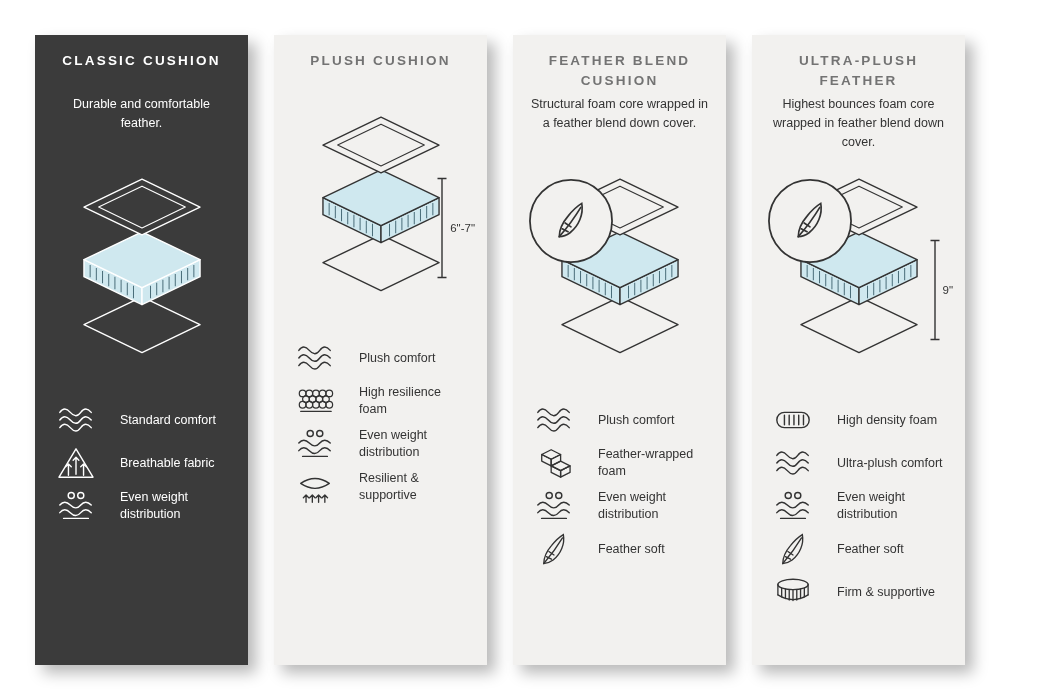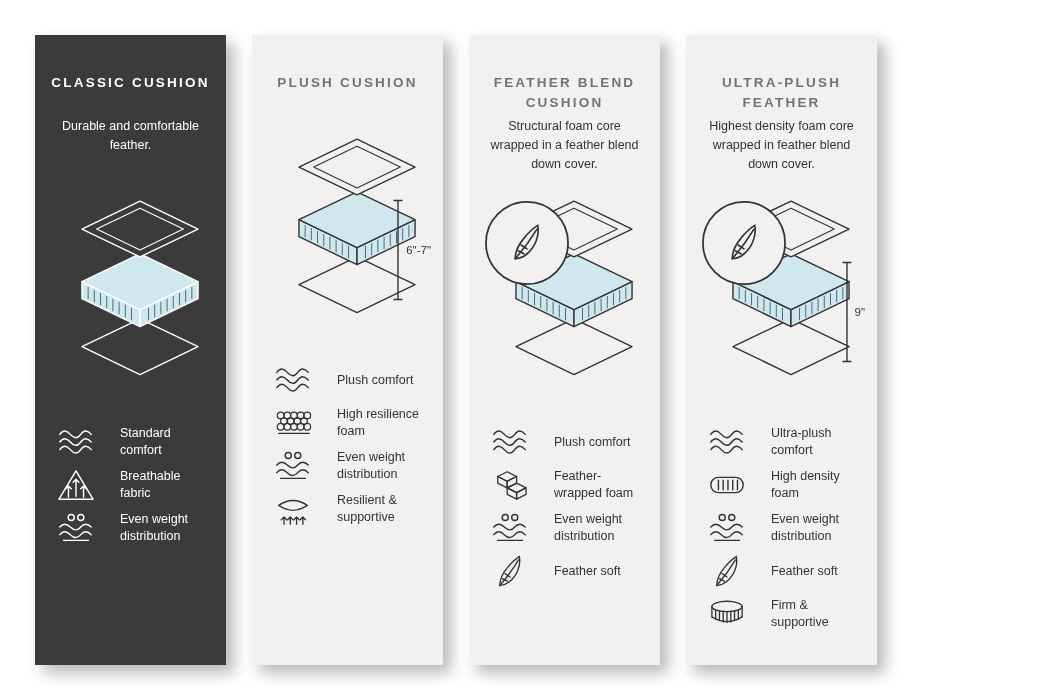--- a/index.html
+++ b/index.html
@@ -10,22 +10,22 @@
     overflow:hidden;
   }
   .page {
     box-sizing:border-box;
     width:1049px; height:700px;
     display:flex; gap:26px;
     padding:35px 0 0 35px;
   }
   .card {
     box-sizing:border-box;
-    width:191px; height:630px;
-    padding:38px 16px 0;
+    width:213px; height:630px;
+    padding:16px 16px 0;
     box-shadow:8px 8px 14px rgba(0,0,0,0.28);
     position:relative;
   }
   .card--dark  { --bg:#3b3b3b; background:var(--bg); color:#ffffff; }
   .card--light { --bg:#f2f1ef; background:var(--bg); color:#333333; }
 
   .title {
     margin:0; height:44px;
     font-size:13.5px; font-weight:bold; letter-spacing:2.2px;
     line-height:1.5; text-align:center;
@@ -296,58 +296,58 @@
               <use href="#icon-feather" xlink:href="#icon-feather"></use>
             </svg>
           </span>
         <span class="flabel">Feather soft</span>
       </li>
     </ul>
   </section>
 
   <section class="card card--light">
     <h2 class="title">ULTRA-PLUSH FEATHER</h2>
-    <p class="desc">Highest density foam core wrapped in feather blend down cover.</p>
+    <p class="desc">Highest bounces foam core wrapped in feather blend down cover.</p>
     <div class="diagram">
       <svg class="cushion-svg" viewBox="0 0 230 240">
           <use href="#cushion-stack" xlink:href="#cushion-stack"></use>
         </svg>
       <svg class="feather-badge" viewBox="0 0 90 90">
         <circle cx="45" cy="45" r="42" fill="var(--bg)" stroke="currentColor" stroke-width="1.8"></circle>
         <g fill="none" stroke="currentColor" stroke-width="1.7" stroke-linecap="round">
           <use href="#feather-shape" xlink:href="#feather-shape" transform="translate(27,24)"></use>
         </g>
       </svg>
       <div class="measure">
         <svg class="measure-bracket" viewBox="0 0 12 102">
             <path d="M1.5 1.5 H10.5 M6 1.5 V100.5 M1.5 100.5 H10.5" fill="none" stroke="currentColor" stroke-width="1.4"></path>
           </svg>
         <span class="measure-label">9"</span>
       </div>
     </div>
     <ul class="features">
       <li class="feature">
         <span class="ficon">
-            <svg viewBox="0 0 42 34">
-              <use href="#icon-waves" xlink:href="#icon-waves"></use>
-            </svg>
-          </span>
-        <span class="flabel">Ultra-plush comfort</span>
-      </li>
-      <li class="feature">
-        <span class="ficon">
             <svg viewBox="0 0 42 30">
               <use href="#icon-density" xlink:href="#icon-density"></use>
             </svg>
           </span>
         <span class="flabel">High density foam</span>
       </li>
       <li class="feature">
         <span class="ficon">
             <svg viewBox="0 0 42 34">
+              <use href="#icon-waves" xlink:href="#icon-waves"></use>
+            </svg>
+          </span>
+        <span class="flabel">Ultra-plush comfort</span>
+      </li>
+      <li class="feature">
+        <span class="ficon">
+            <svg viewBox="0 0 42 34">
               <use href="#icon-distribution" xlink:href="#icon-distribution"></use>
             </svg>
           </span>
         <span class="flabel">Even weight distribution</span>
       </li>
       <li class="feature">
         <span class="ficon">
             <svg viewBox="0 0 36 40">
               <use href="#icon-feather" xlink:href="#icon-feather"></use>
             </svg>

